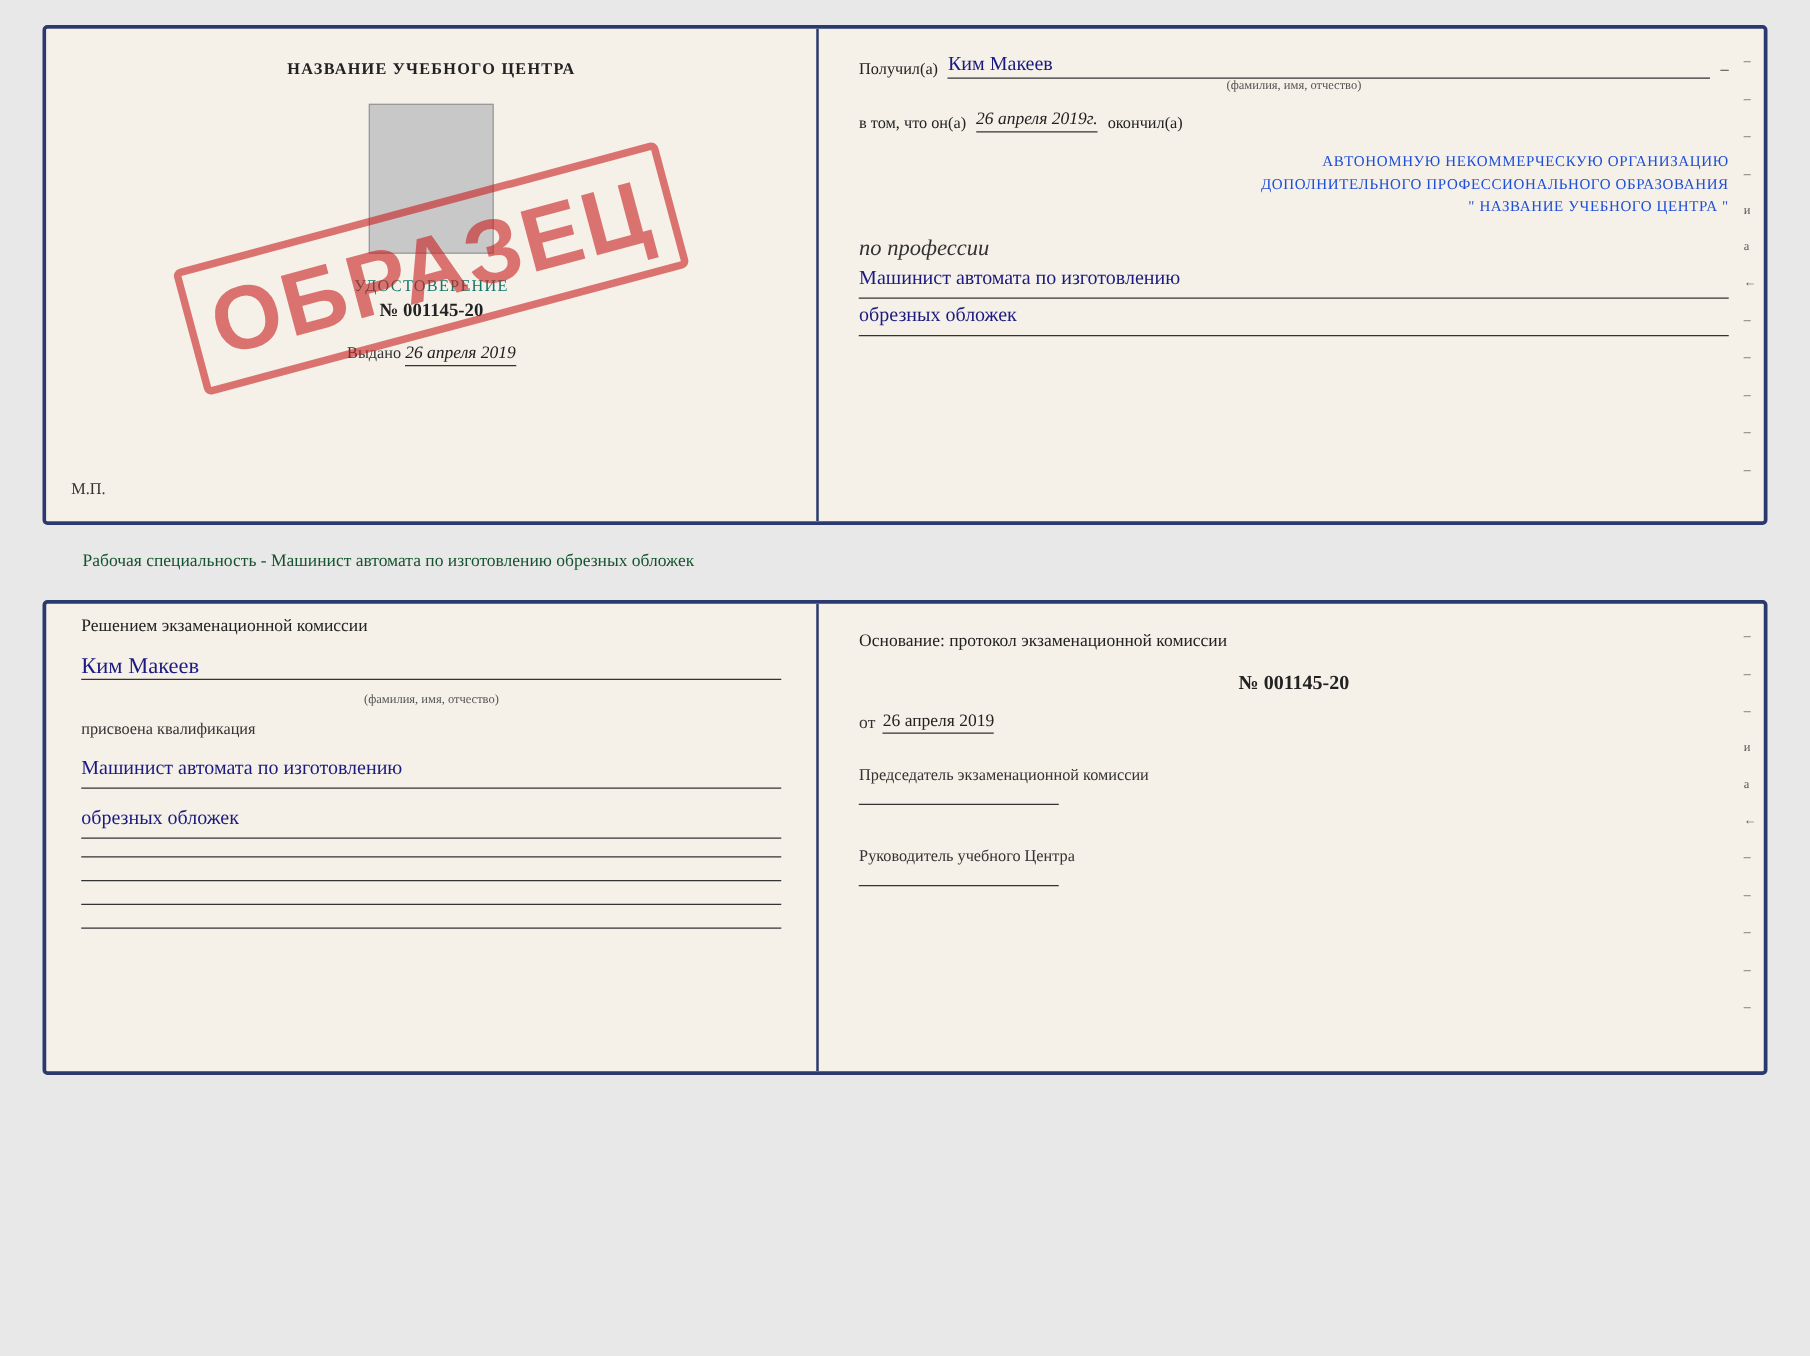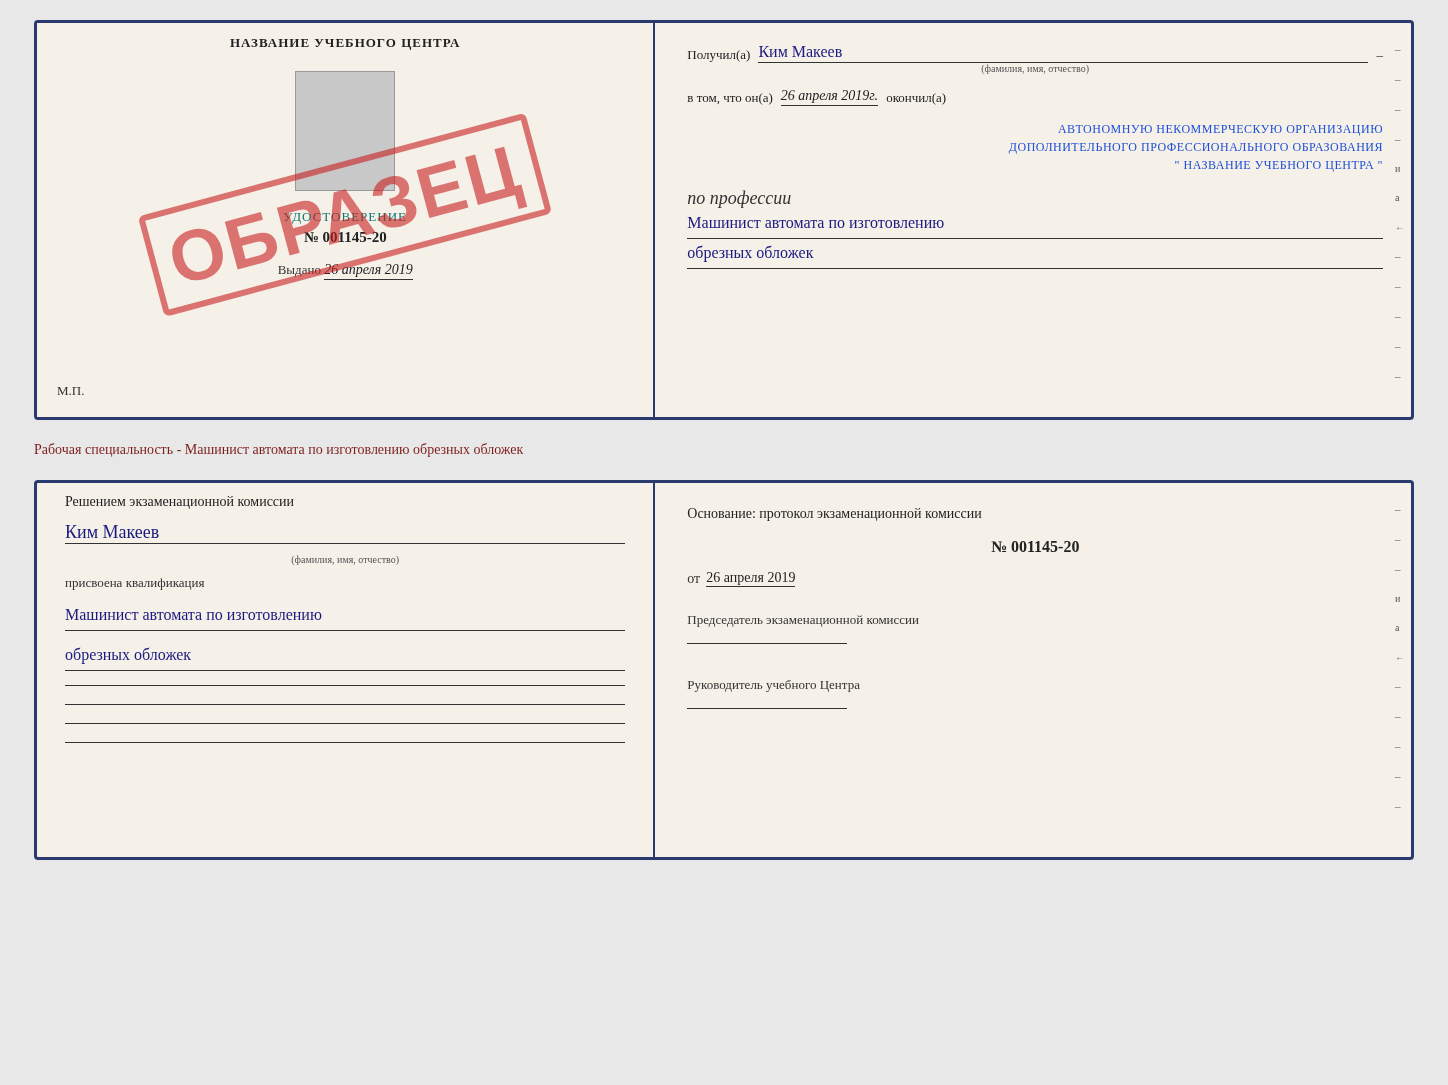--- a/index.html
+++ b/index.html
@@ -31,21 +31,21 @@
       display: flex;
       width: 100%;
       min-height: 400px;
       overflow: hidden;
       position: relative;
     }
 
     .cert-left {
       width: 45%;
       border-right: 2px solid #2a3a6e;
-      padding: 12px 28px;
+      padding: 24px 28px;
       display: flex;
       flex-direction: column;
       align-items: center;
       position: relative;
       background: #f5f0e8;
     }
 
     .cert-right {
       width: 55%;
       padding: 20px 28px 20px 32px;
@@ -188,24 +188,25 @@
       gap: 18px;
       padding: 20px 6px;
       font-size: 11px;
       color: #555;
     }
 
     
     .separator-text {
       text-align: left;
       font-size: 14px;
-      color: #7f1d1d;
+      color: #14532d;
       padding: 6px 0;
       width: 100%;
       max-width: 1380px;
+      margin-left: 32px;
     }
 
     
     .qualification-doc {
       background: #f5f0e8;
       border: 3px solid #2a3a6e;
       border-radius: 4px;
       display: flex;
       width: 100%;
       min-height: 380px;

